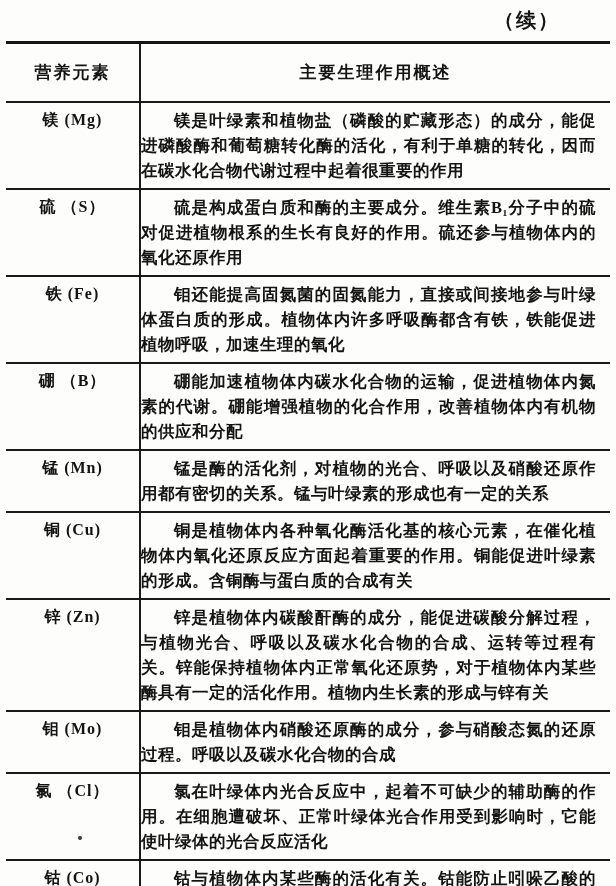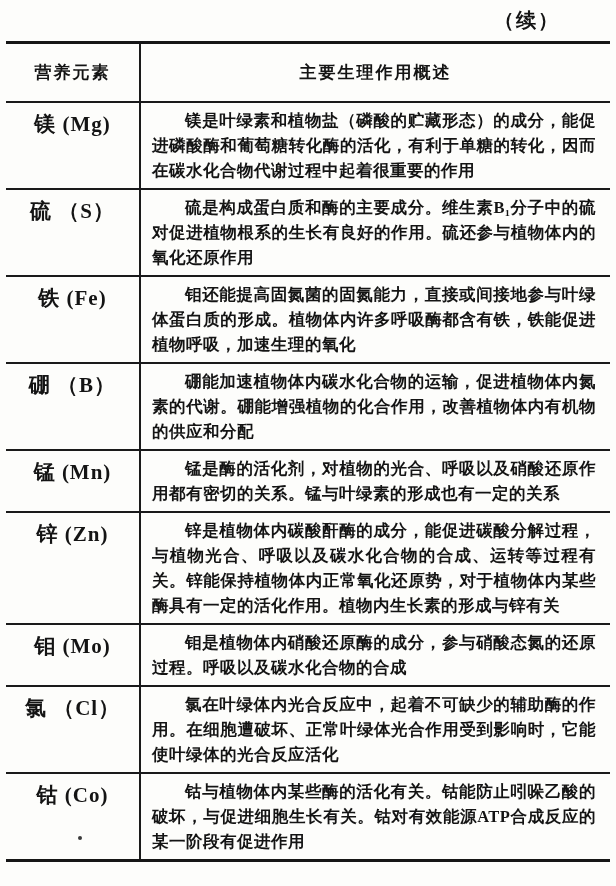--- a/index.html
+++ b/index.html
@@ -39,28 +39,28 @@
     font-size: 17px;
     font-weight: 700;
     padding: 17px 2px;
     text-align: center;
     letter-spacing: 2px;
   }
   td.el {
     text-align: center;
     vertical-align: top;
     padding-top: 7px;
-    font-size: 21px;
+    font-size: 16px;
     font-weight: 700;
     letter-spacing: 1px;
     white-space: nowrap;
   }
   td.desc {
     vertical-align: top;
-    padding: 5px 14px 5px 11px;
+    padding: 5px 14px 5px 0;
     font-size: 16.5px;
     font-weight: 700;
     line-height: 25px;
     text-align: justify;
     text-indent: 2em;
     letter-spacing: 0.5px;
   }
   .ink-dot {
     position: absolute;
     left: 78px;
@@ -100,20 +100,24 @@
       </tr>
       <tr>
         <td class="el">硼 （B）</td>
         <td class="desc">硼能加速植物体内碳水化合物的运输，促进植物体内氮素的代谢。硼能增强植物的化合作用，改善植物体内有机物的供应和分配</td>
       </tr>
       <tr>
         <td class="el">锰 (Mn)</td>
         <td class="desc">锰是酶的活化剂，对植物的光合、呼吸以及硝酸还原作用都有密切的关系。锰与叶绿素的形成也有一定的关系</td>
       </tr>
       <tr>
+        <td class="el">铜 (Cu)</td>
+        <td class="desc">铜是植物体内各种氧化酶活化基的核心元素，在催化植物体内氧化还原反应方面起着重要的作用。铜能促进叶绿素的形成。含铜酶与蛋白质的合成有关</td>
+      </tr>
+      <tr>
         <td class="el">锌 (Zn)</td>
         <td class="desc">锌是植物体内碳酸酐酶的成分，能促进碳酸分解过程，与植物光合、呼吸以及碳水化合物的合成、运转等过程有关。锌能保持植物体内正常氧化还原势，对于植物体内某些酶具有一定的活化作用。植物内生长素的形成与锌有关</td>
       </tr>
       <tr>
         <td class="el">钼 (Mo)</td>
         <td class="desc">钼是植物体内硝酸还原酶的成分，参与硝酸态氮的还原过程。呼吸以及碳水化合物的合成</td>
       </tr>
       <tr>
         <td class="el">氯 （Cl）</td>
         <td class="desc">氯在叶绿体内光合反应中，起着不可缺少的辅助酶的作用。在细胞遭破坏、正常叶绿体光合作用受到影响时，它能使叶绿体的光合反应活化</td>

